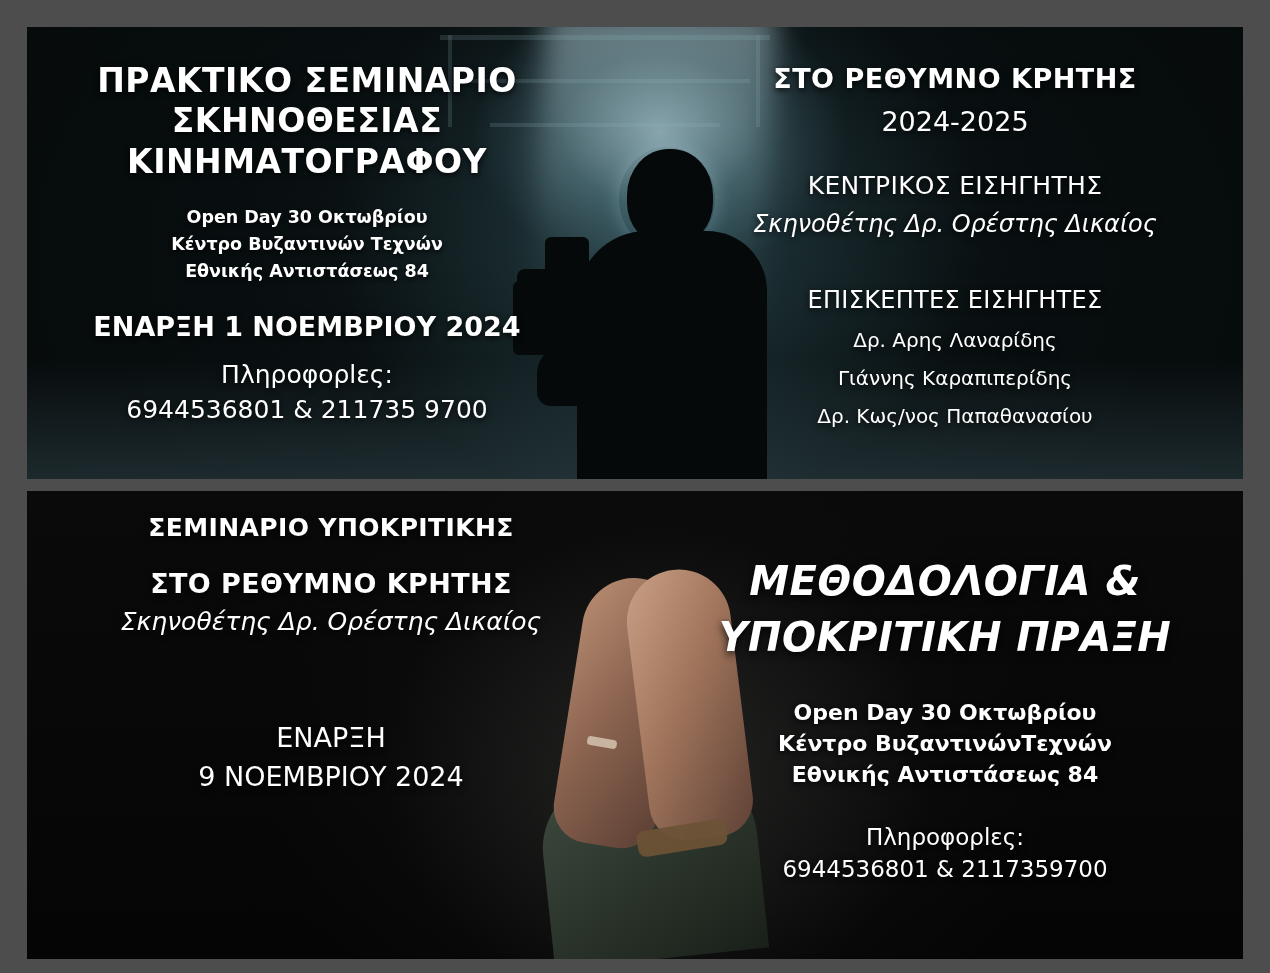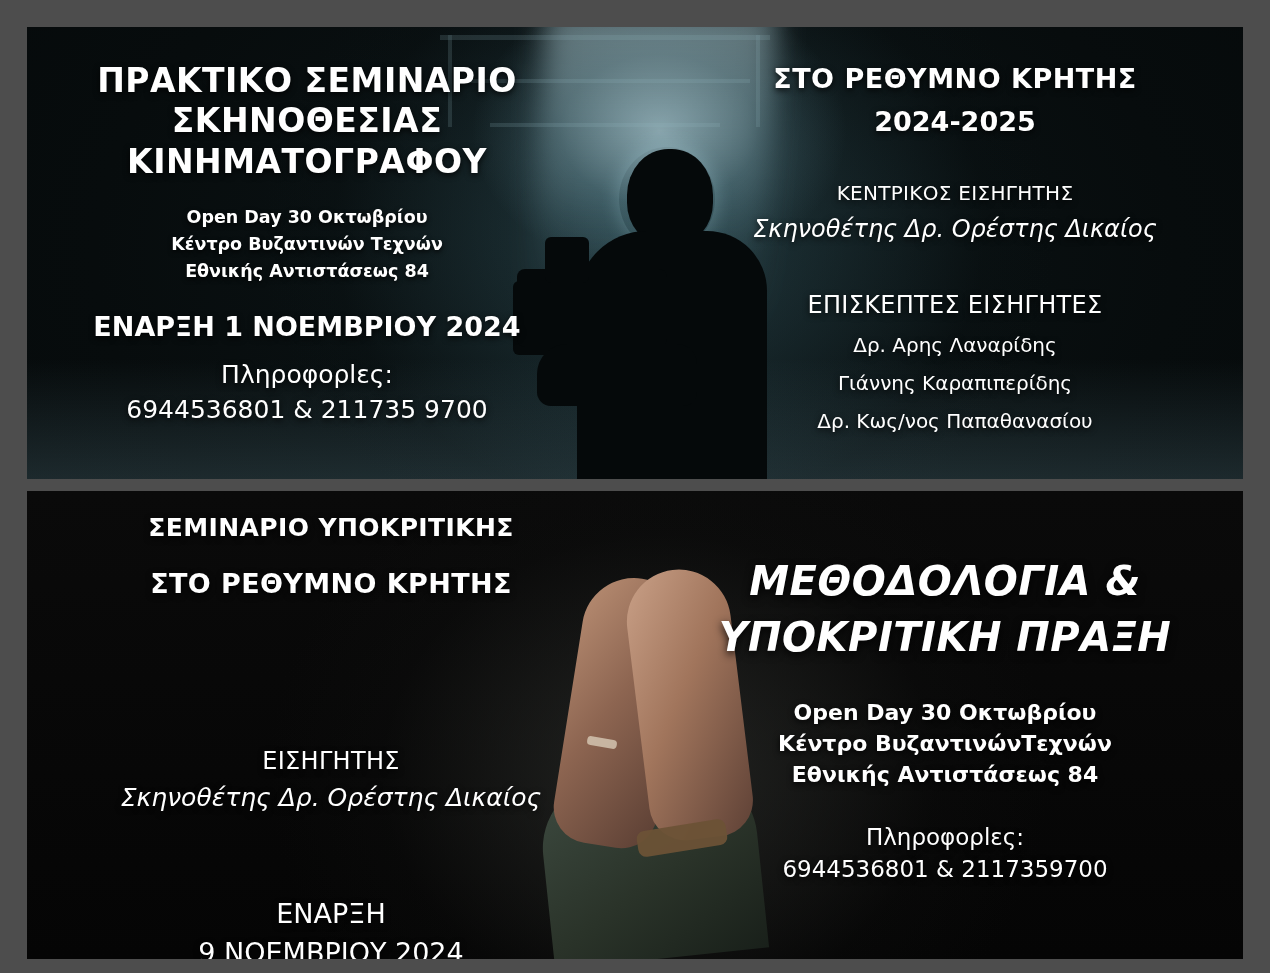--- a/index.html
+++ b/index.html
@@ -182,27 +182,27 @@
     z-index: 5;
   }
   .b1-r-city {
     font-weight: bold;
     font-size: 27px;
     letter-spacing: .5px;
     text-shadow: 0 2px 6px rgba(0,0,0,.85);
   }
   .b1-r-years {
     margin-top: 12px;
-    font-weight: bold;
+    font-weight: normal;
     font-size: 27px;
     text-shadow: 0 2px 6px rgba(0,0,0,.85);
   }
   .b1-r-head {
-    margin-top: 44px;
-    font-size: 20px;
+    margin-top: 34px;
+    font-size: 25px;
     letter-spacing: .3px;
     text-shadow: 0 2px 6px rgba(0,0,0,.85);
   }
   .b1-r-name {
     margin-top: 10px;
     font-size: 24px;
     text-shadow: 0 2px 6px rgba(0,0,0,.85);
   }
   .b1-r-name.italic { font-style: italic; }
   .b1-r-head2 {
@@ -434,21 +434,20 @@
       <div class="b2-sleeve"></div>
       <div class="b2-hand left"></div>
       <div class="b2-hand right"></div>
       <div class="b2-watch"></div>
       <div class="b2-ring"></div>
     </div>
 
     <div class="b2-left">
       <div class="b2-l-t1">ΣΕΜΙΝΑΡΙΟ ΥΠΟΚΡΙΤΙΚΗΣ</div>
       <div class="b2-l-t2">ΣΤΟ ΡΕΘΥΜΝΟ ΚΡΗΤΗΣ</div>
-      <div class="b2-l-role">ΕΙΣΗΓΗΤΗΣ</div>
       <div class="b2-l-name">Σκηνοθέτης Δρ. Ορέστης Δικαίος</div>
       <div class="b2-l-start">
         <div>ΕΝΑΡΞΗ</div>
         <div>9 ΝΟΕΜΒΡΙΟΥ 2024</div>
       </div>
     </div>
 
     <div class="b2-right">
       <div class="b2-r-title">
         <span class="ln1">ΜΕΘΟΔΟΛΟΓΙΑ &amp;</span>

